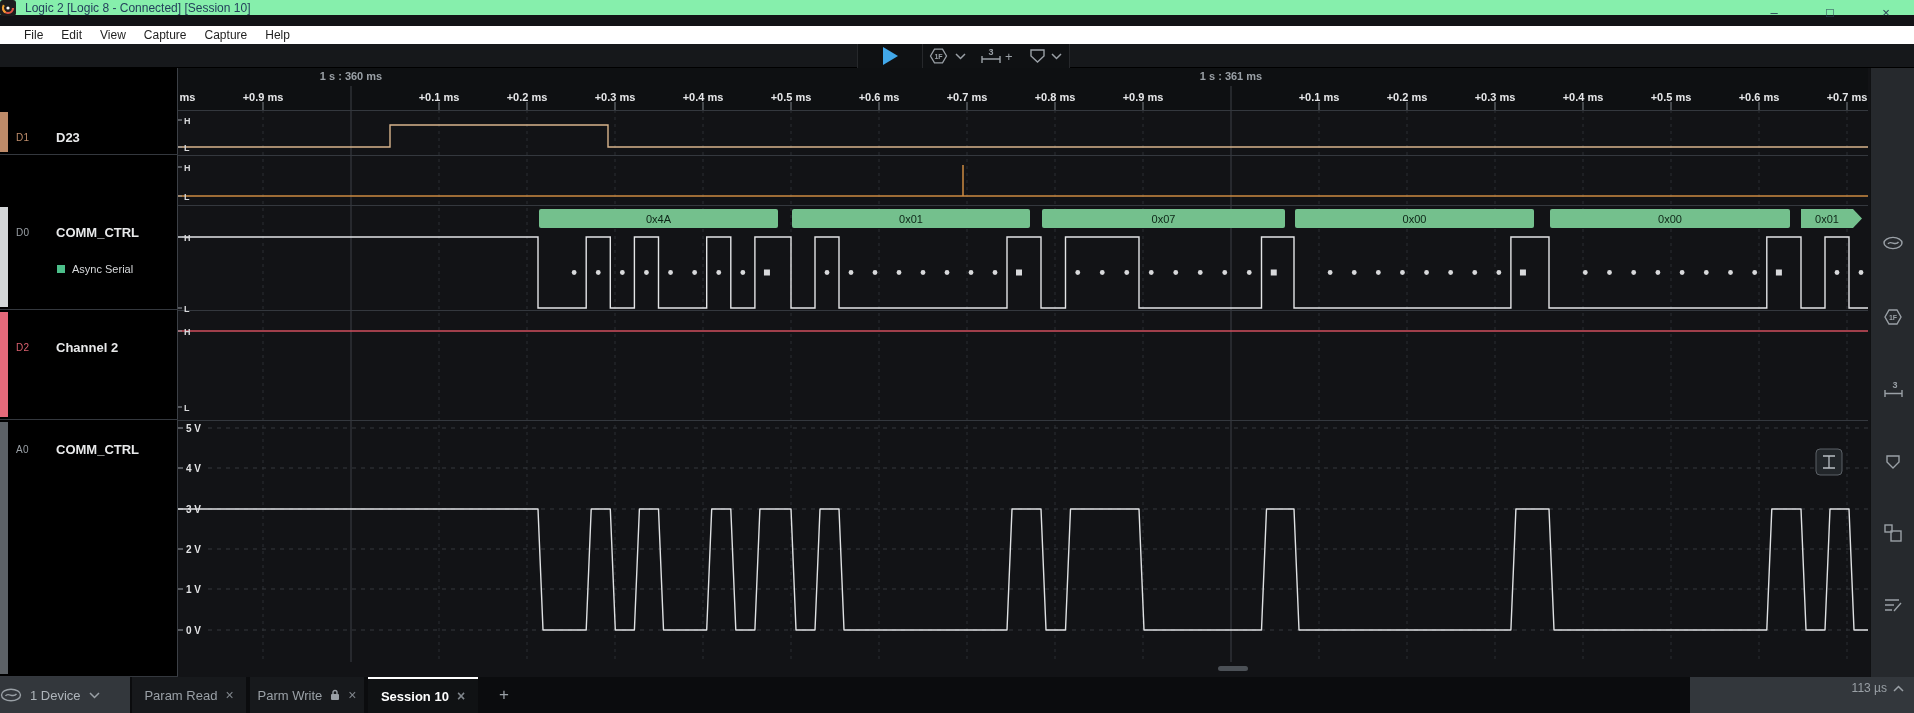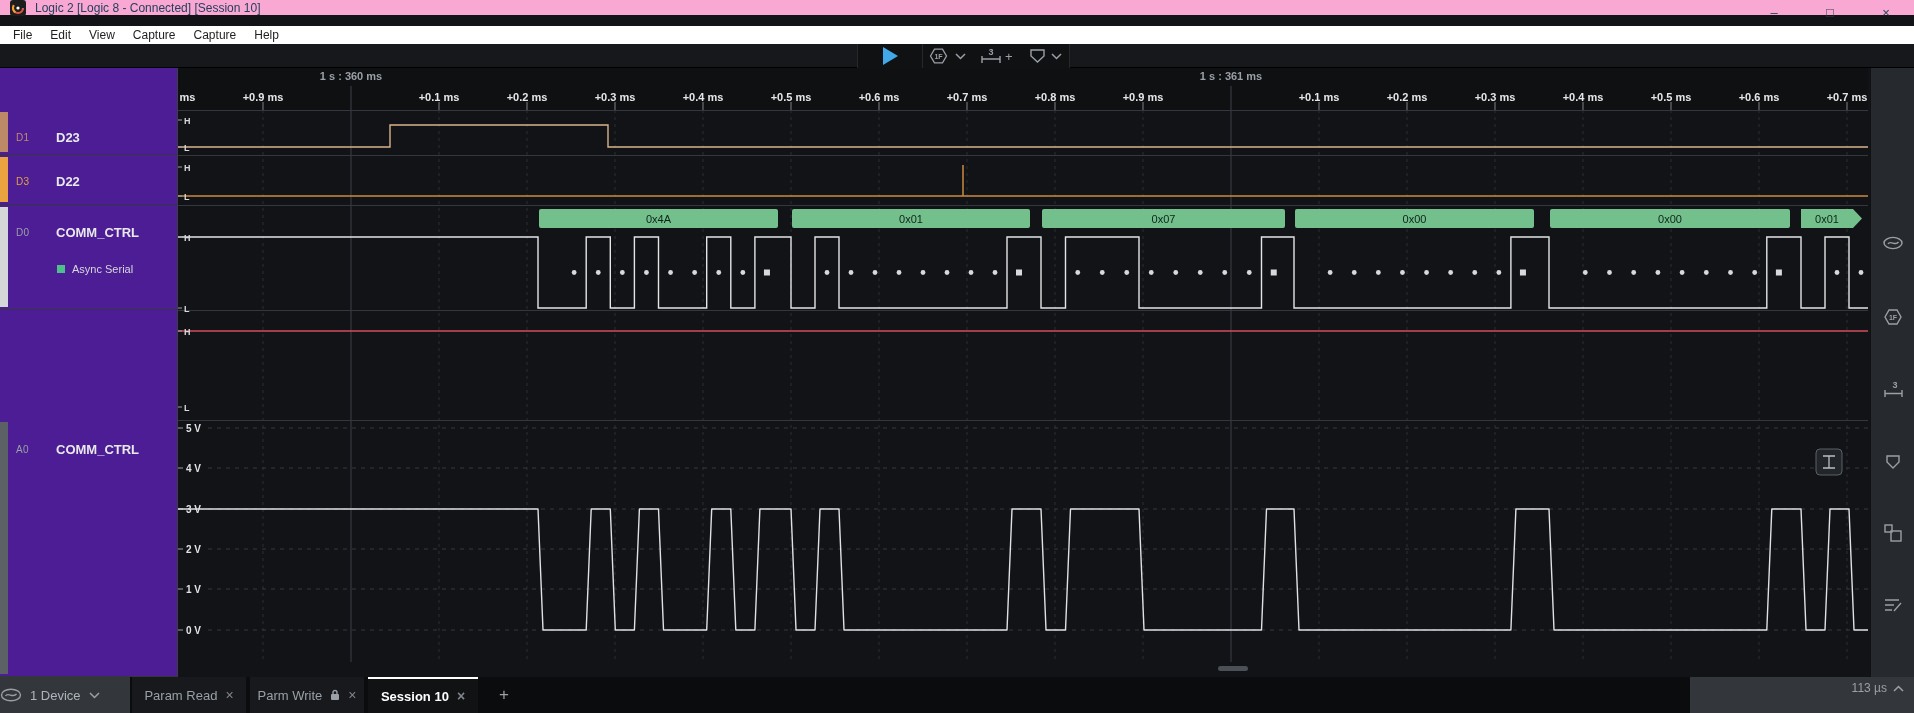--- a/index.html
+++ b/index.html
@@ -1,39 +1,39 @@
 <!DOCTYPE html>
 <html><head>
 <meta charset="utf-8">
 <style>
   * { margin:0; padding:0; box-sizing:border-box; }
   html,body { background:#000; }
   body { font-family:"Liberation Sans", sans-serif; }
   #app { position:relative; width:1914px; height:713px; background:#121316; overflow:hidden; cursor:default; }
 
   
-  .titlebar { position:absolute; left:0; top:0; width:100%; height:15px; background:#f9a8d4; display:flex; align-items:center; padding-left:10px; }
+  .titlebar { position:absolute; left:0; top:0; width:100%; height:15px; background:#86efac; display:flex; align-items:center; }
   .app-logo { width:16px; height:16px; margin-right:9px; display:inline-block; }
   .title-text { font-size:12px; color:#24415c; }
   .win-controls { position:absolute; right:0; top:0; height:26px; display:flex; }
   .win-btn { width:56px; height:26px; border:none; background:transparent; color:#2b4257; font-size:13px; line-height:26px; text-align:center; cursor:pointer; font-family:inherit; }
 
   
-  .menubar { position:absolute; left:0; top:26px; width:100%; height:18px; background:#ffffff; display:flex; align-items:center; padding-left:4px; }
+  .menubar { position:absolute; left:0; top:26px; width:100%; height:18px; background:#ffffff; display:flex; align-items:center; padding-left:15px; }
   .menu-item { font-size:12px; color:#1f1f1f; padding:0 9px; line-height:18px; cursor:pointer; }
 
   
   .toolbar { position:absolute; left:0; top:44px; width:100%; height:24px; background:#16181b; border-bottom:1px solid #000; }
   .tb-controls { position:absolute; left:857px; top:0; height:24px; display:flex; align-items:center; background:#0f1113; border-left:1px solid #26282b; border-right:1px solid #26282b; }
   .tb-play { width:64px; height:24px; border:none; background:transparent; display:flex; align-items:center; justify-content:center; cursor:pointer; }
   .tb-sep { width:1px; height:24px; background:#26282b; }
   .tb-item { height:24px; border:none; background:transparent; display:flex; align-items:center; padding:0 5px; cursor:pointer; }
 
   
-  .label-col { position:absolute; left:0; top:68px; width:178px; height:609px; background:#4c1d95; border-right:1px solid #3c4046; }
+  .label-col { position:absolute; left:0; top:68px; width:178px; height:609px; background:#000000; border-right:1px solid #3c4046; }
   .ch-row { position:absolute; left:0; width:178px; border-bottom:1px solid #34383e; cursor:pointer; }
   .ch-strip { position:absolute; left:0; top:2px; bottom:2px; width:8px; }
   .ch-id { position:absolute; left:16px; font-size:10px; letter-spacing:.3px; }
   .ch-name { position:absolute; left:56px; font-size:13px; font-weight:bold; color:#e8e9ea; }
   .ch-analyzer { position:absolute; left:57px; display:flex; align-items:center; gap:7px; }
   .ch-analyzer .sq { width:8px; height:8px; display:inline-block; }
   .ch-analyzer .an-label { font-size:11px; color:#d6d8da; }
 
   
   #wave { position:absolute; left:178px; top:68px; width:1690px; height:609px; display:block; }
@@ -119,33 +119,33 @@
       </button>
     </div>
   </div>
 
   <div class="label-col">
       <div class="ch-row" style="top: 42px; height: 45px;">
         <div class="ch-strip" style="background: rgb(189, 138, 104);"></div>
         <div class="ch-id" style="top: 22px; color: rgb(192, 142, 108);">D1</div>
         <div class="ch-name" style="top: 20px;">D23</div>
       </div>
-      <div class="ch-row" style="top: 87px; height: 50px;">
-        <div class="ch-strip" style="background: rgb(233, 164, 63);"></div>
-        <div class="ch-id" style="top: 21px; color: rgb(227, 161, 69);">D3</div>
-        <div class="ch-name" style="top: 19px;">D22</div>
-      </div>
       <div class="ch-row" style="top: 137px; height: 105px;">
         <div class="ch-strip" style="background: rgb(212, 214, 216);"></div>
         <div class="ch-id" style="top: 22px; color: rgb(154, 160, 166);">D0</div>
         <div class="ch-name" style="top: 20px;">COMM_CTRL</div>
         <div class="ch-analyzer" style="top: 58px;">
           <span class="sq" style="background: rgb(76, 191, 138);"></span>
           <span class="an-label">Async Serial</span>
         </div>
+      </div>
+      <div class="ch-row" style="top: 242px; height: 110px;">
+        <div class="ch-strip" style="background: rgb(229, 105, 122);"></div>
+        <div class="ch-id" style="top: 32px; color: rgb(217, 96, 110);">D2</div>
+        <div class="ch-name" style="top: 30px;">Channel 2</div>
       </div>
       <div class="ch-row" style="top: 352px; height: 257px;">
         <div class="ch-strip" style="background: rgb(92, 97, 102);"></div>
         <div class="ch-id" style="top: 24px; color: rgb(154, 160, 166);">A0</div>
         <div class="ch-name" style="top: 22px;">COMM_CTRL</div>
       </div>
     </div>
 
   <svg id="wave" viewBox="178 68 1690 609" preserveAspectRatio="none">
       <rect x="178" y="68" width="1690" height="42" fill="#0e1012"></rect>

